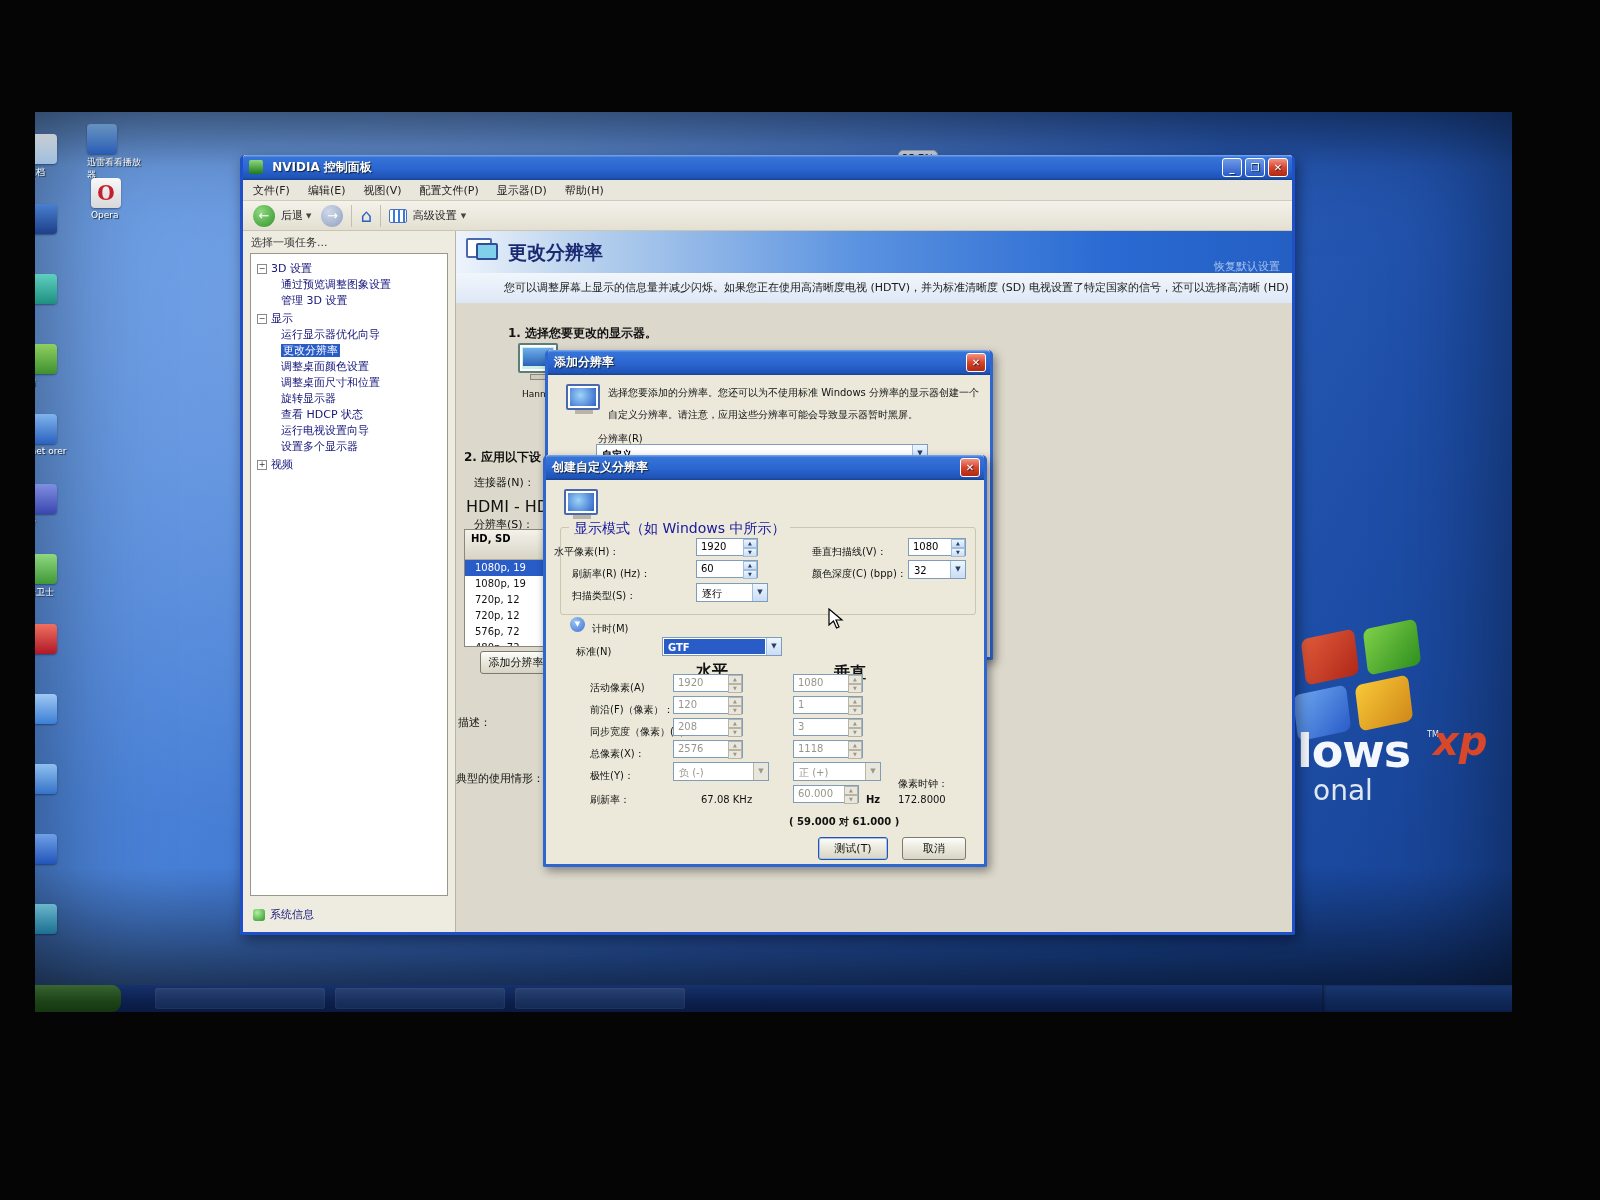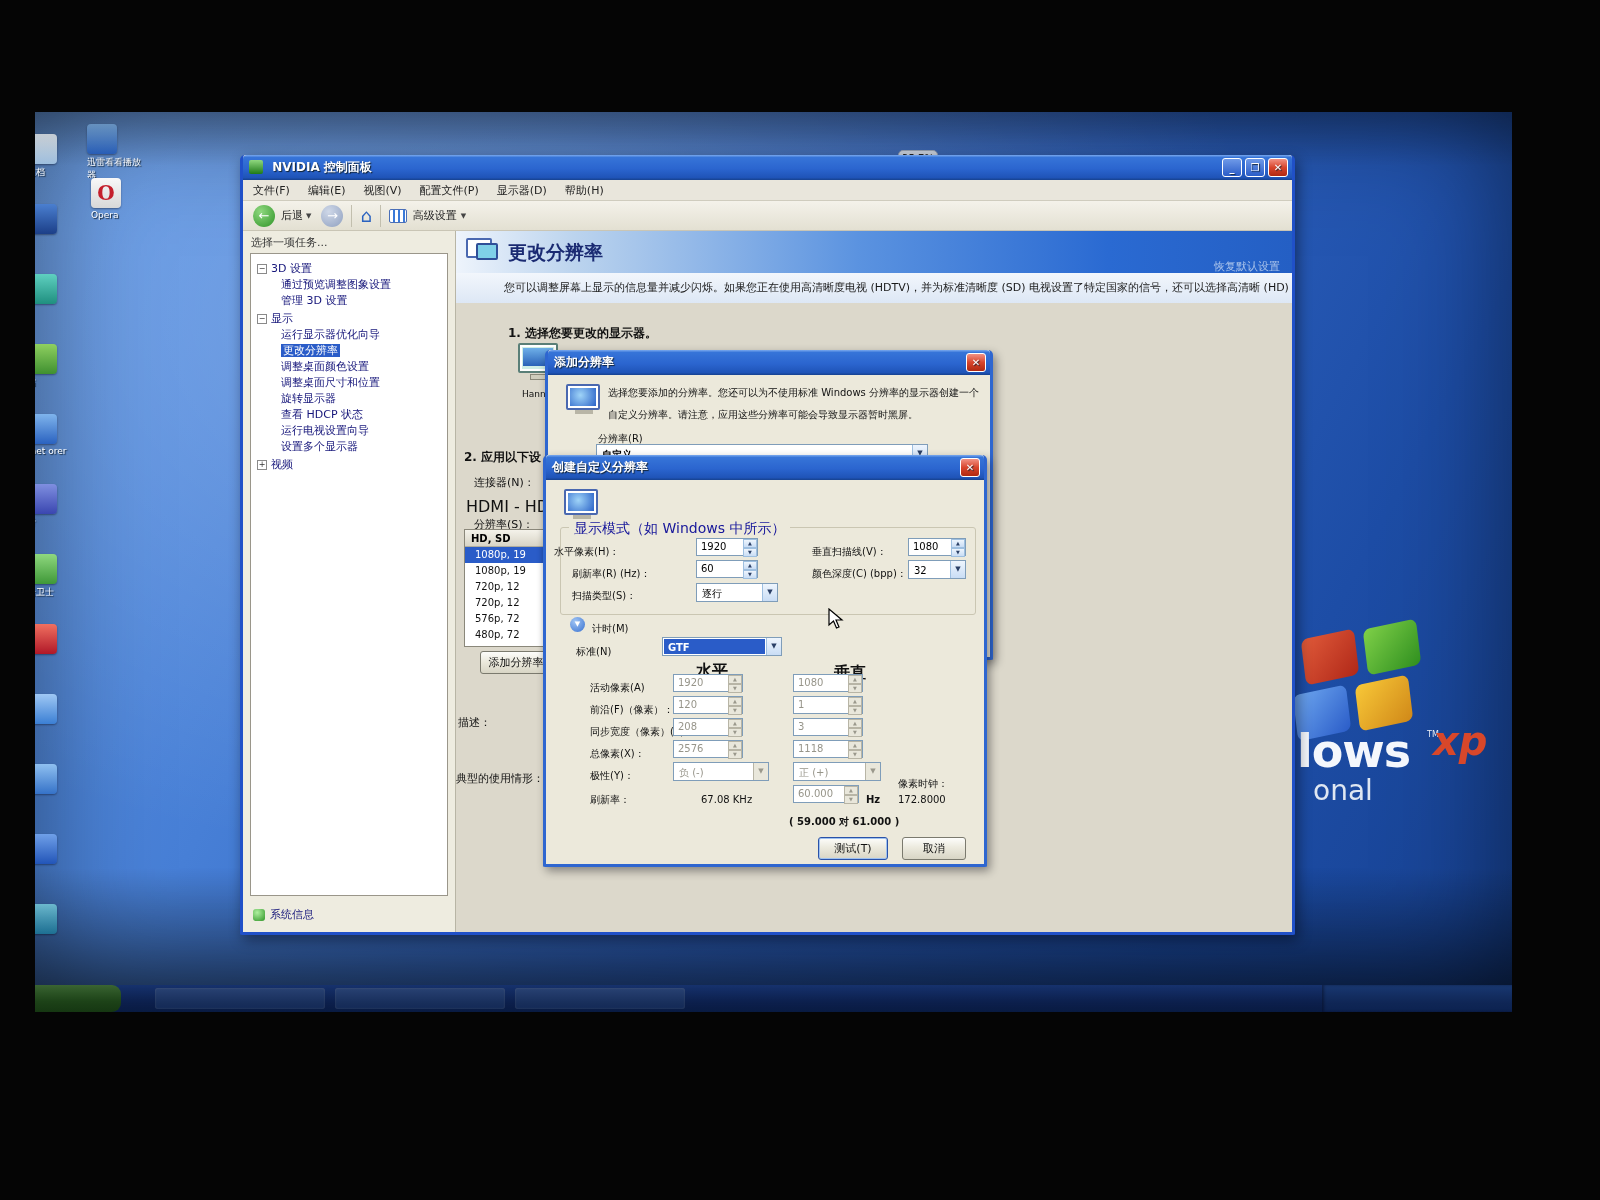--- a/index.html
+++ b/index.html
@@ -75,21 +75,21 @@
   #strip{position:absolute;left:0;top:42px;right:0;height:30px;background:linear-gradient(#f2f6fc,#dde7f5);font-size:11px;color:#1a1a1a;line-height:30px;padding-left:48px;white-space:nowrap;overflow:hidden}
   #restore{position:absolute;right:12px;top:28px;font-size:11px;color:#a8c2ea;z-index:3;cursor:pointer}
   .stepline{position:absolute;font-size:12px;font-weight:bold;color:#111;white-space:nowrap}
   .flabel{position:absolute;font-size:11px;color:#111;white-space:nowrap}
   .fvalue{position:absolute;font-size:16px;color:#111;white-space:nowrap}
   #monico{position:absolute;left:62px;top:112px;width:46px;height:44px}
   #monico .scr{width:40px;height:30px;background:#cfeee6;border:2px solid #5a7f78;border-radius:2px;box-shadow:inset 0 0 0 2px #fff}
   #monico .scr i{display:block;margin:3px;height:18px;background:linear-gradient(#6fb0e8,#2a62b8)}
   #monico .base{margin:1px auto 0;width:22px;height:6px;background:#cfccbc;border:1px solid #8a8778}
   #reslist{position:absolute;left:8px;top:298px;width:88px;height:118px;background:#fff;border:1px solid #8a877a;overflow:hidden;font-size:10px}
-  #reslist .hd{height:17px;line-height:17px;padding-left:6px;font-weight:bold;background:linear-gradient(#f4f2ea,#d8d4c6);border-bottom:1px solid #b0ad9e;white-space:nowrap}
+  #reslist .hd{height:30px;line-height:17px;padding-left:6px;font-weight:bold;background:linear-gradient(#f4f2ea,#d8d4c6);border-bottom:1px solid #b0ad9e;white-space:nowrap}
   #reslist .ri{height:16px;line-height:16px;padding-left:10px;white-space:nowrap;color:#111}
   #reslist .ri.sel{background:#2a5cc8;color:#fff}
   .xpbtn{position:absolute;height:23px;border:1px solid #7b7a6e;border-radius:3px;font-size:11px;color:#111;text-align:center;line-height:21px;background:linear-gradient(#fdfdfb,#eceade 45%,#d8d5c5);overflow:hidden;white-space:nowrap;cursor:pointer}
   .xpbtn.def{border:1px solid #2a52a8;box-shadow:inset 0 0 0 1px #9ec1f0}
   
   .dlg{position:absolute;background:#ece9db;border:3px solid #2e66d0;border-top:0;border-radius:5px 5px 2px 2px;box-shadow:3px 4px 10px rgba(0,0,10,.4)}
   .dlg .dtext{position:absolute;font-size:10px;color:#111;line-height:22px}
   .mico{position:absolute;width:36px;height:34px}
   .mico .scr{width:34px;height:26px;background:#fff;border:2px solid #4a68b0;border-radius:2px}
   .mico .scr i{display:block;margin:2px;height:18px;background:radial-gradient(circle at 40% 40%,#9fd4f8,#2a62c8)}
@@ -333,21 +333,21 @@
     <div class="spin" style="left:150px;top:105px;width:62px"><span>60</span><span class="ar">
           <b>▲</b>
           <b>▼</b>
         </span></div>
     <div class="dtext" style="left:266px;top:108px">颜色深度(C) (bpp)：</div>
     <div class="combo" style="left:362px;top:105px;width:58px">
         <span class="val">32</span>
         <span class="db">▼</span>
       </div>
     <div class="dtext" style="left:26px;top:130px">扫描类型(S)：</div>
-    <div class="combo" style="left:150px;top:128px;width:82px">
+    <div class="combo" style="left:150px;top:128px;width:72px">
         <span class="val">逐行</span>
         <span class="db">▼</span>
       </div>
 
     <div class="toggle" style="left:24px;top:162px">▼</div>
     <div class="dtext" style="left:46px;top:163px">计时(M)</div>
     <div class="dtext" style="left:30px;top:186px">标准(N)</div>
     <div class="combo hl" style="left:116px;top:182px;width:120px">
         <span class="val">GTF</span>
         <span class="db">▼</span>

